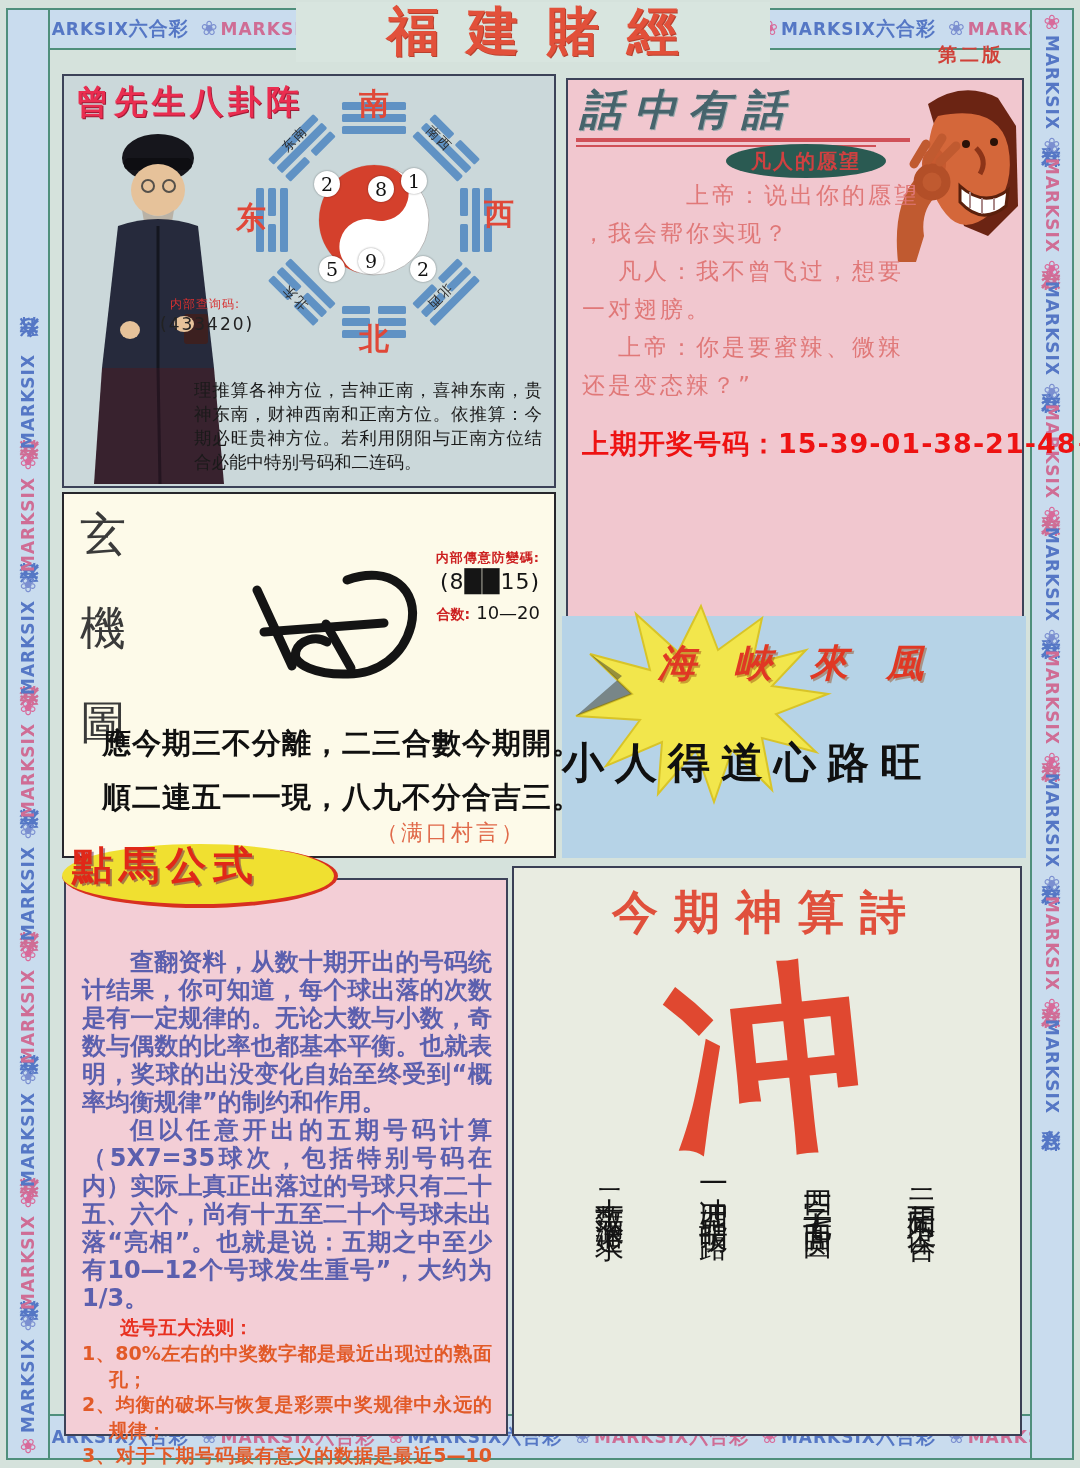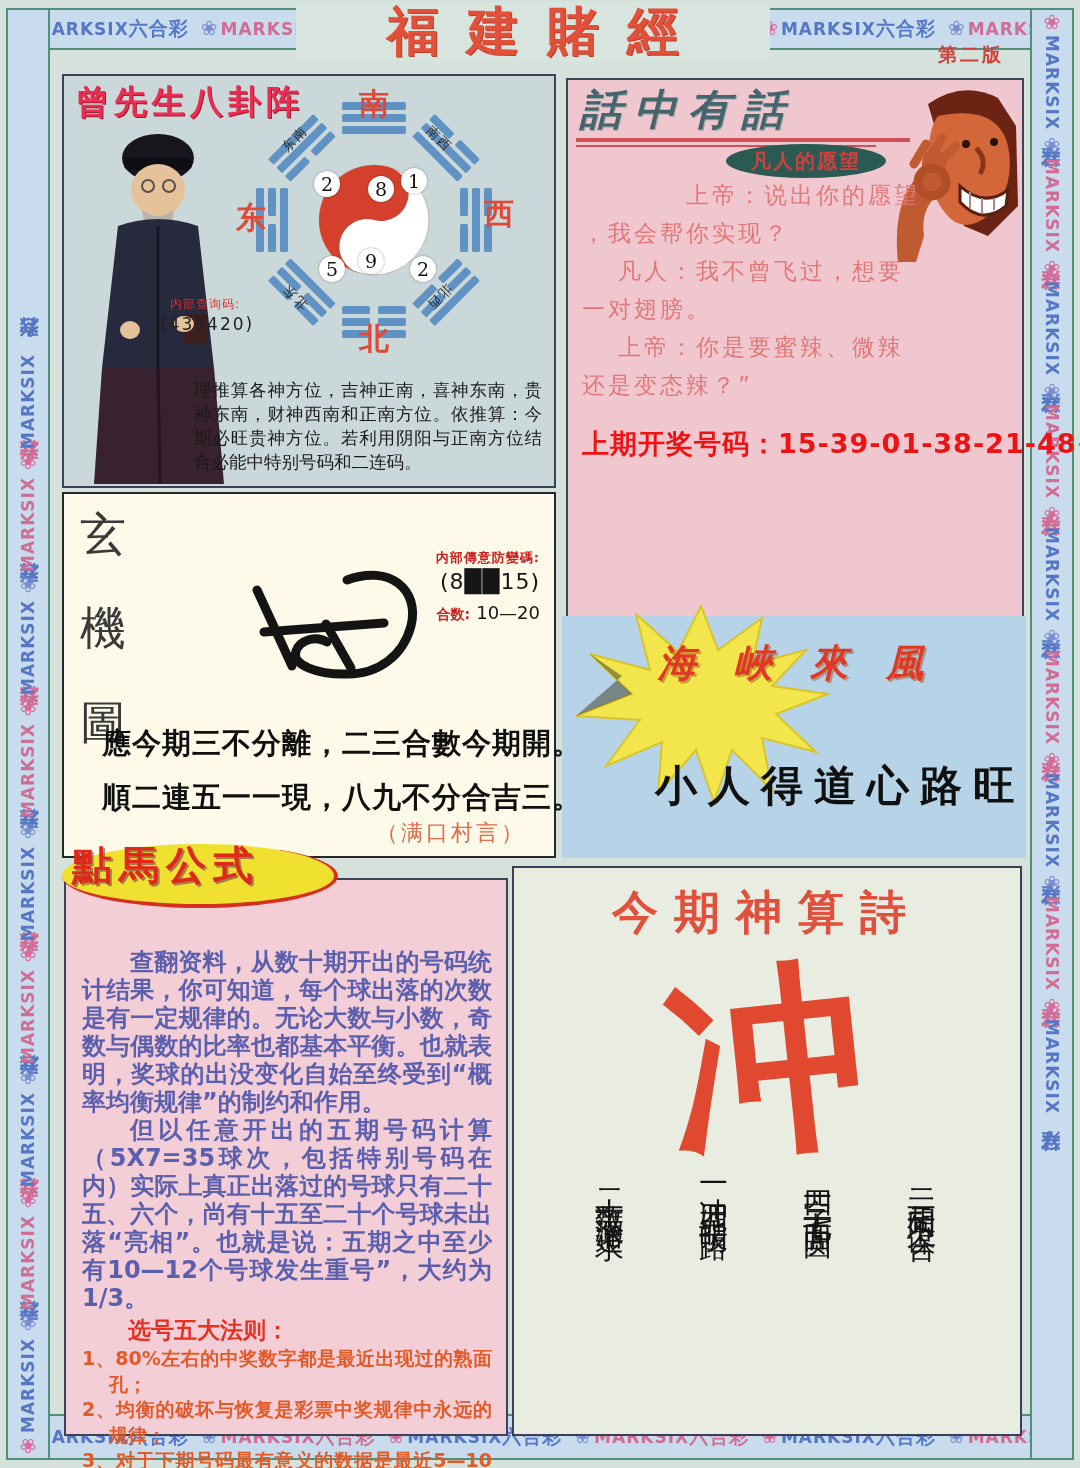--- a/index.html
+++ b/index.html
@@ -78,31 +78,31 @@
   .xj-attrib{position:absolute;right:28px;bottom:8px;color:#e06a4a;font-size:22px;letter-spacing:3px;}
   
   #dianma{left:64px;top:878px;width:444px;height:558px;background:#f3ced6;}
   .dm-ellipse{position:absolute;left:-4px;top:-36px;width:272px;height:60px;background:#f0e030;
               border-radius:50%;border-right:4px solid #d83020;border-bottom:4px solid #d83020;}
   .dm-title{position:absolute;left:6px;top:-42px;font-size:40px;font-weight:bold;color:#e02818;
             letter-spacing:7px;text-shadow:2px 2px 0 rgba(110,40,90,.55);}
   .dm-body{position:absolute;left:16px;right:14px;top:68px;}
   .dm-body p{margin:0;text-indent:2em;font-size:24px;line-height:28px;color:#5b5fae;
              font-weight:bold;text-align:justify;}
-  .dm-rules-title{color:#e83020;font-size:23px;font-weight:bold;margin-top:3px;text-indent:2em;}
+  .dm-rules-title{color:#e83020;font-size:19px;font-weight:bold;margin-top:3px;text-indent:2em;}
   .dm-rule{color:#e25a28;font-size:19px;font-weight:bold;line-height:25.5px;
            padding-left:27px;text-indent:-27px;text-align:justify;}
   
   #haixia{position:absolute;left:562px;top:616px;width:464px;height:242px;background:#b6d3e7;}
   .hx-burst{position:absolute;left:4px;top:-18px;}
   .hx-title{position:absolute;left:96px;top:22px;font-size:38px;font-weight:bold;font-style:italic;
             color:#e03824;letter-spacing:38px;white-space:nowrap;text-shadow:2px 2px 0 rgba(150,70,20,.45);
             font-family:"DejaVu Serif",serif;}
-  .hx-lines{position:absolute;left:0;right:0;top:118px;text-align:right;font-size:42px;font-weight:bold;
-            color:#101010;letter-spacing:11px;line-height:57px;font-family:"DejaVu Serif",serif;margin-top:23px;}
+  .hx-lines{position:absolute;left:0;right:0;top:118px;text-align:left;font-size:42px;font-weight:bold;
+            color:#101010;letter-spacing:11px;line-height:57px;font-family:"DejaVu Serif",serif;}
   
   #shensuan{left:512px;top:866px;width:510px;height:570px;background:#e9ece1;border-color:#3a3f55;}
   .ss-title{position:absolute;left:0;right:0;top:14px;text-align:center;font-size:46px;font-weight:bold;
             color:#e0503c;letter-spacing:16px;font-family:"DejaVu Serif",serif;white-space:nowrap;}
   .ss-big{position:absolute;left:0;right:0;top:60px;text-align:center;font-size:200px;font-weight:bold;
           color:#e04830;font-family:"DejaVu Serif",serif;transform:rotate(-6deg);}
   .ss-poem{position:absolute;top:300px;right:78px;height:252px;writing-mode:vertical-rl;
            font-size:29px;color:#141414;font-family:"DejaVu Serif",serif;}
   .poem-col{margin-left:64px;letter-spacing:7px;}
 </style>

